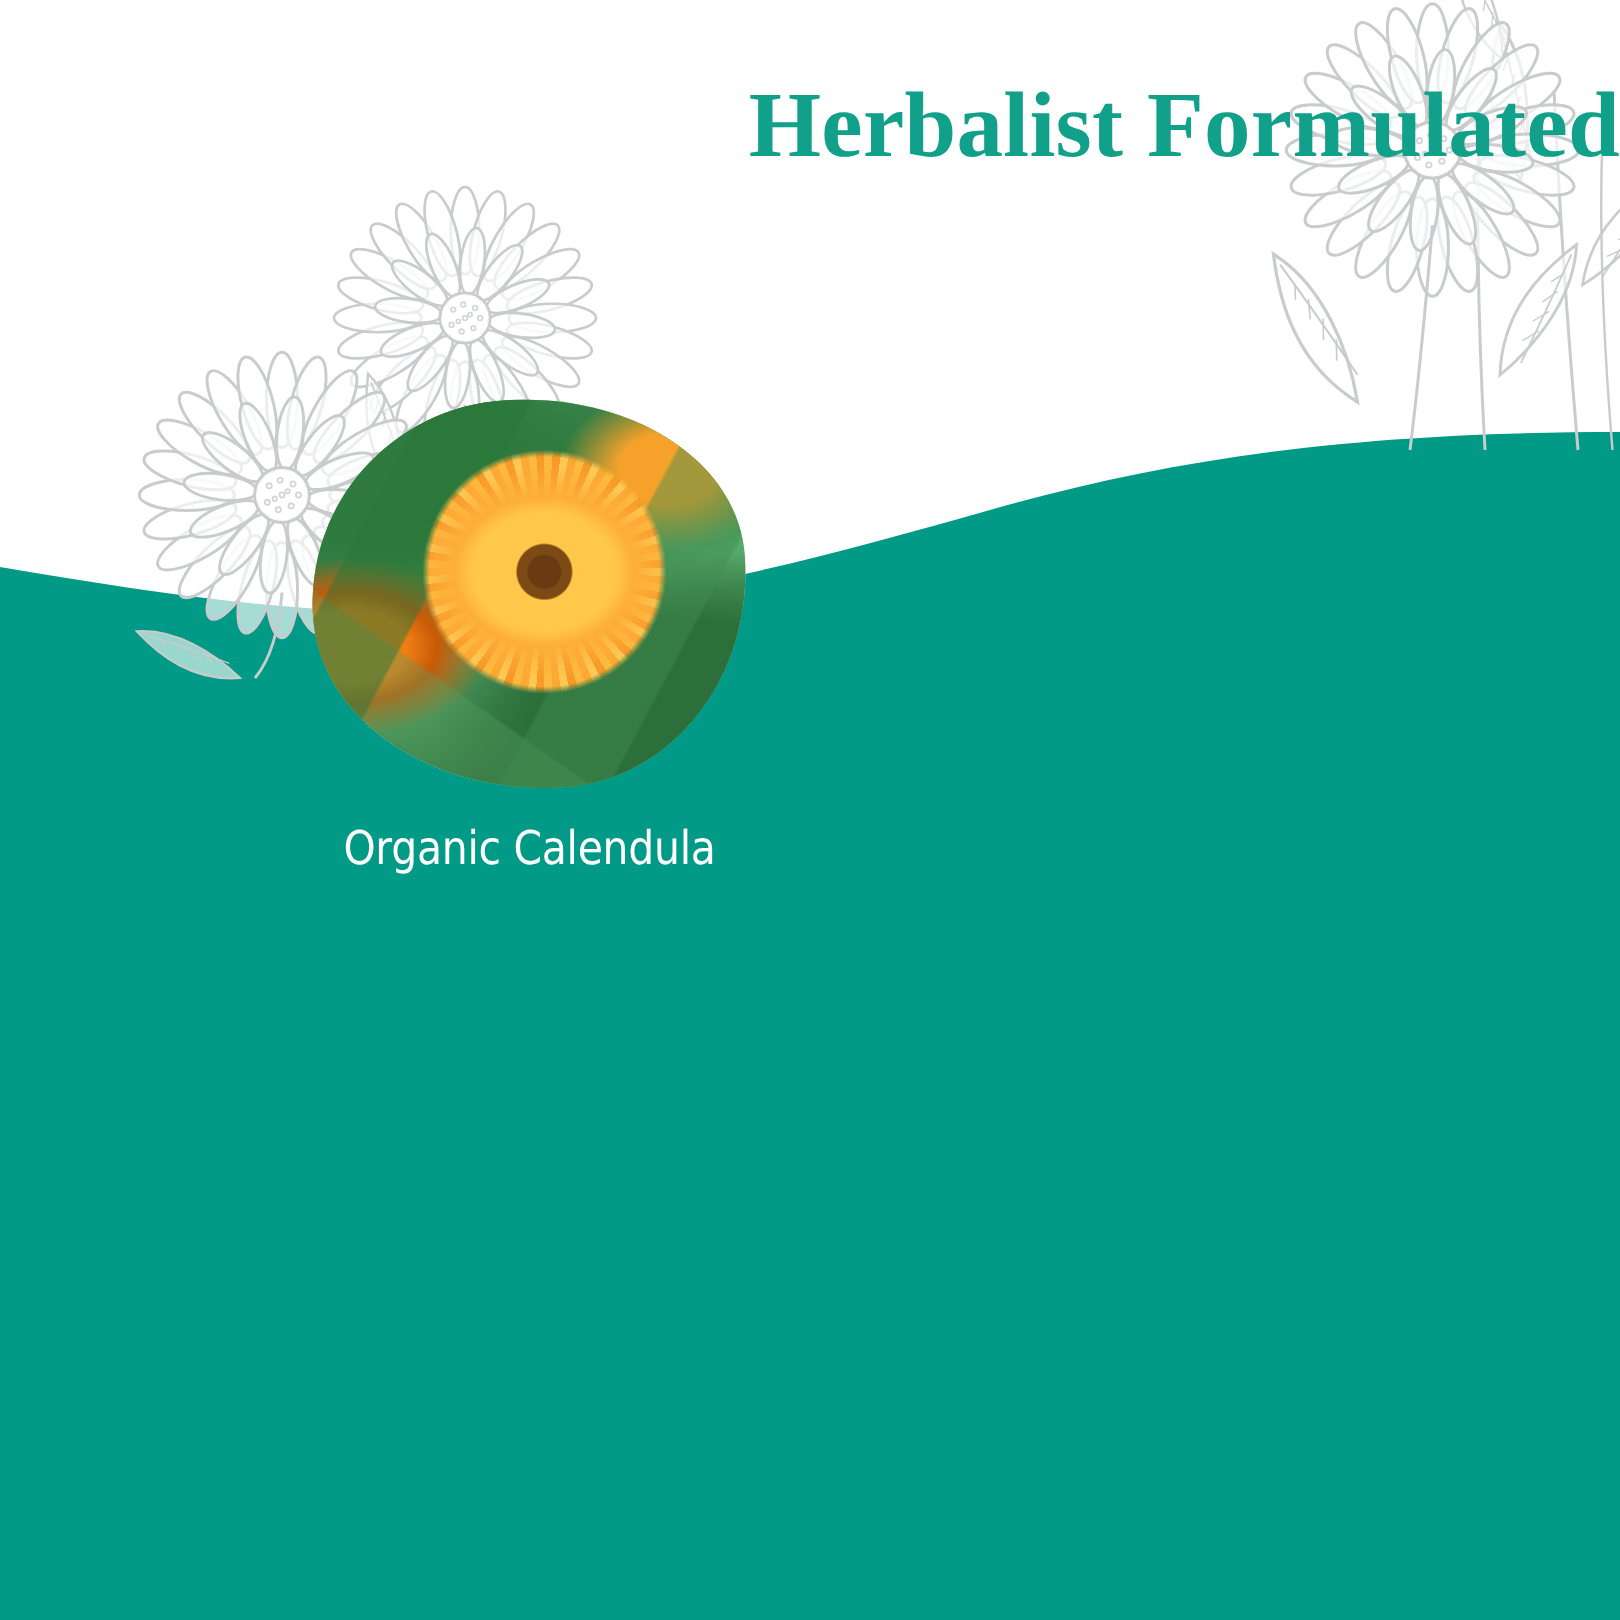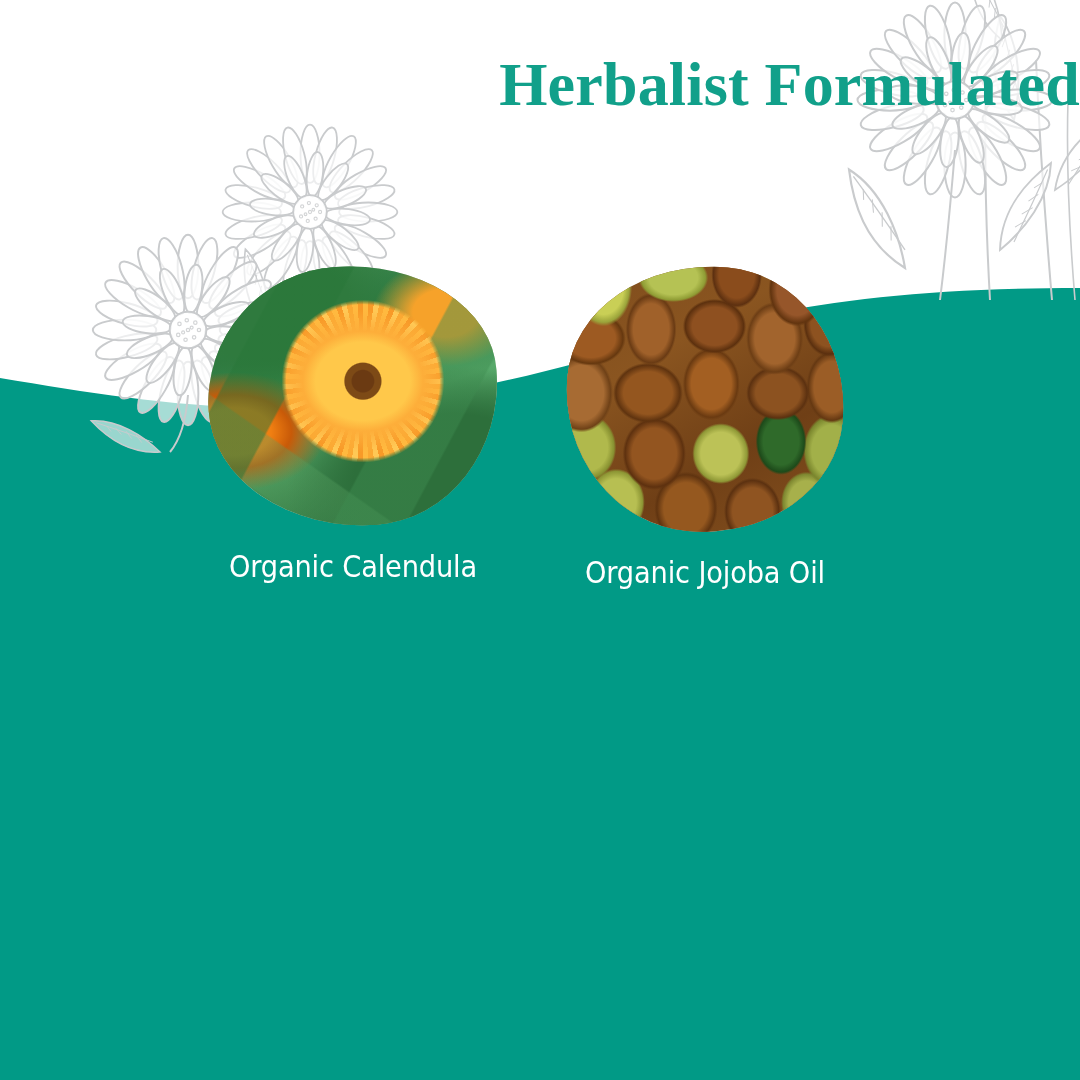--- a/index.html
+++ b/index.html
@@ -323,23 +323,15 @@
   <div class="item" style="left:208px; top:266px;">
     <div class="blob b1">
       <div class="blob-inner">
         <div class="tex-foliage"></div>
         <div class="tex-calendula"></div>
       </div>
     </div>
     <div class="caption">Organic Calendula</div>
   </div>
 
-  <div class="item" style="left:566px; top:266px;">
-    <div class="blob b2">
-      <div class="blob-inner">
-        <div class="tex-jojoba"></div>
-      </div>
-    </div>
-    <div class="caption">Organic Jojoba Oil</div>
-  </div>
 
 
 </div>
 
 </body></html>

